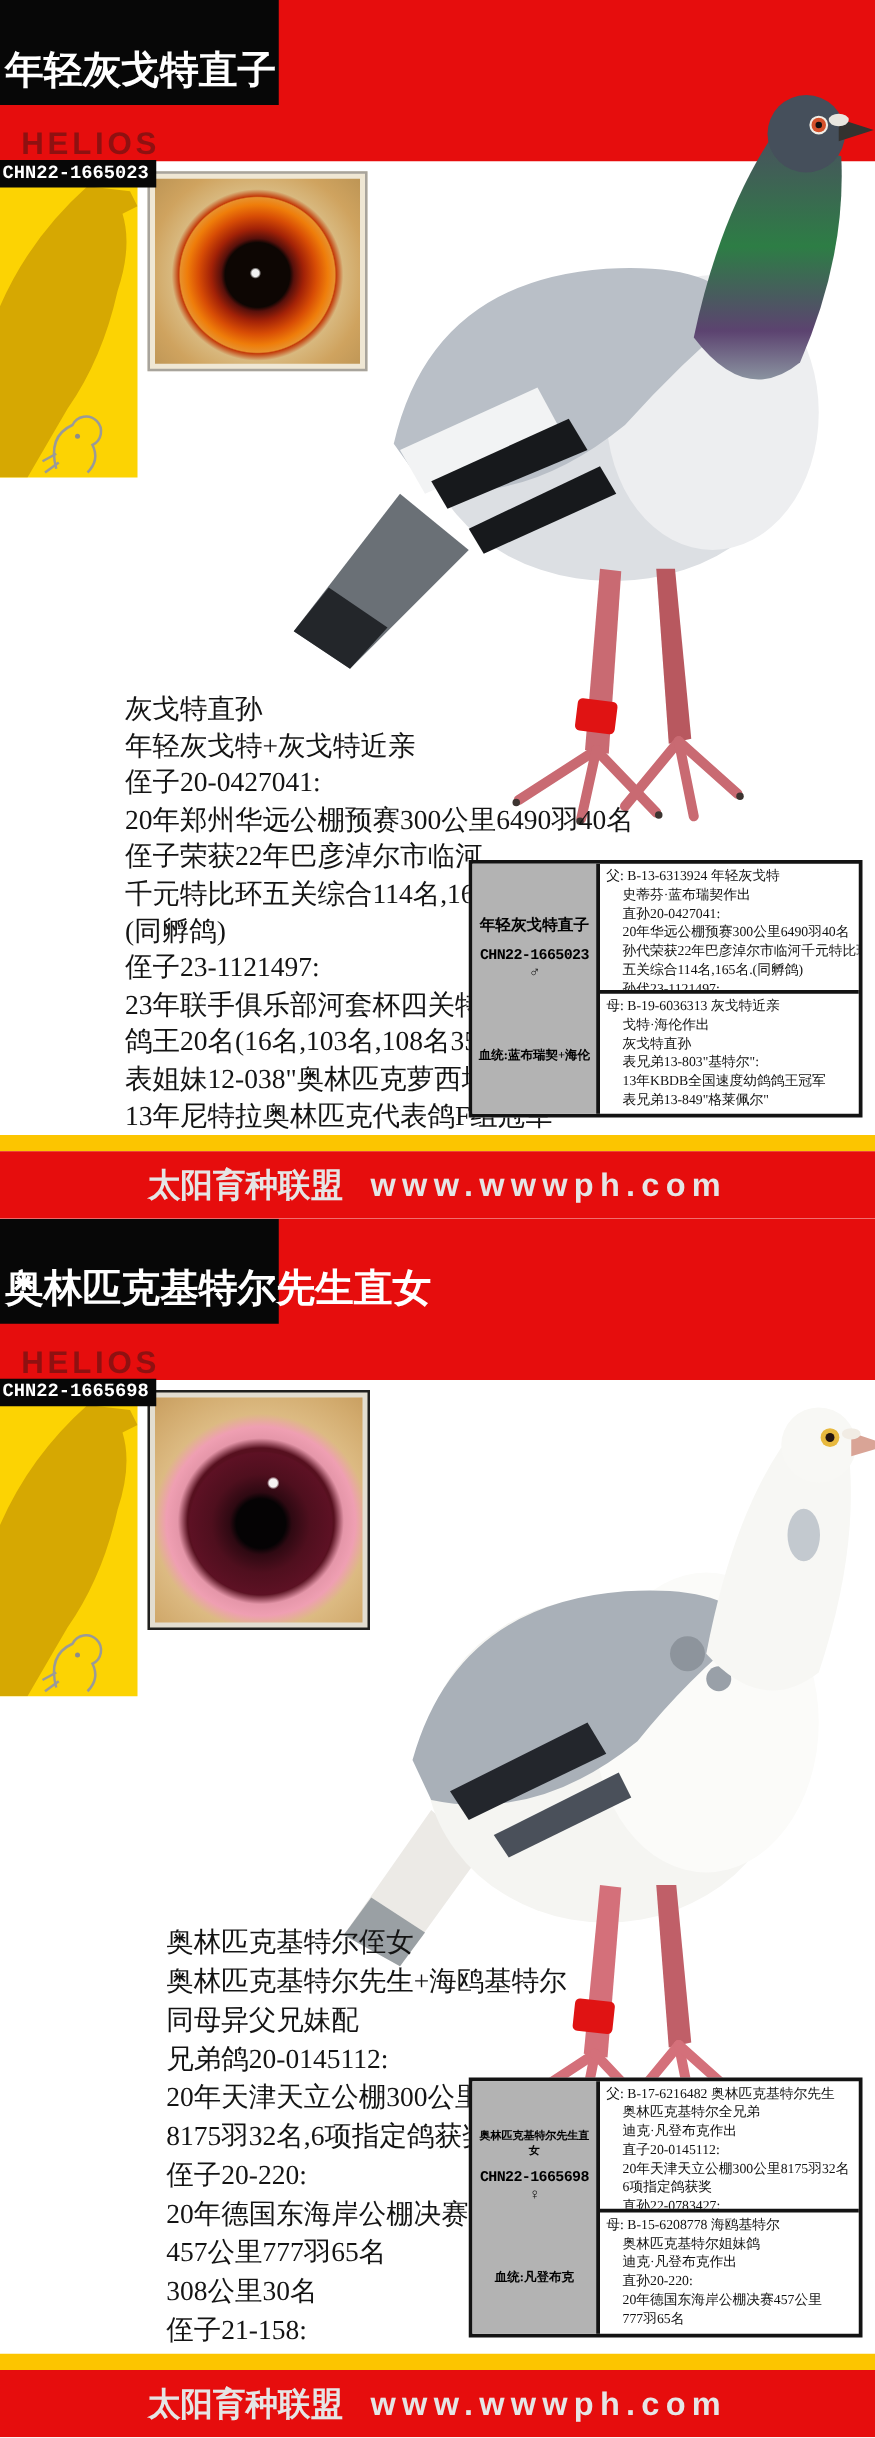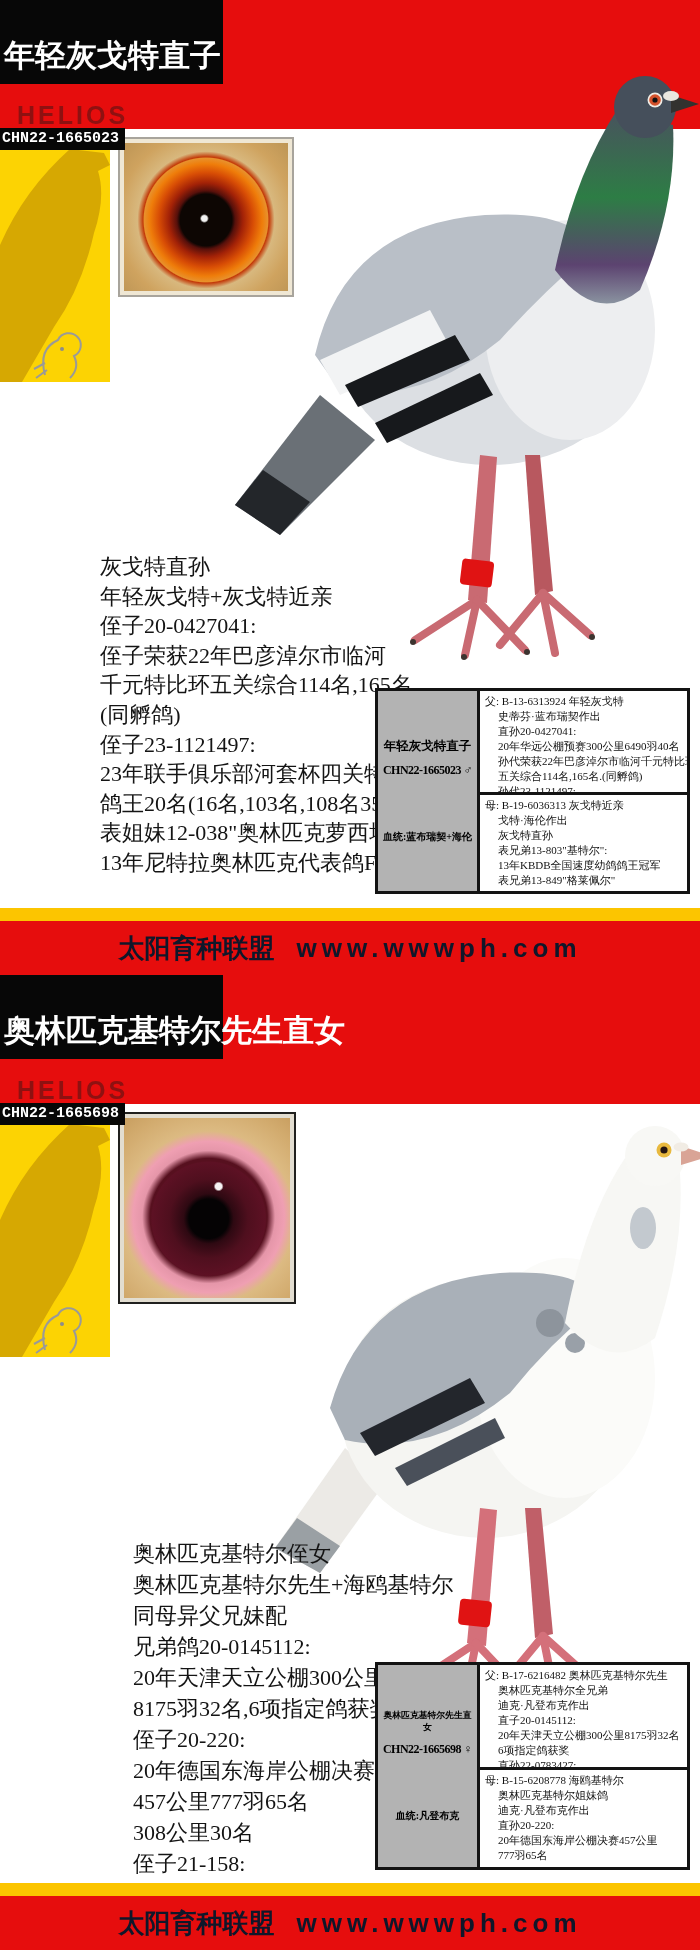--- a/index.html
+++ b/index.html
@@ -46,33 +46,33 @@
 
   .ped{position:absolute;left:375px;width:315px;border:3px solid #131313;background:#fff;
        display:flex;z-index:3;box-sizing:border-box;}
   .ped1{top:688px;height:206px;}
   .ped2{top:687px;height:208px;}
   .ped-left{width:102px;background:#b3b3b3;border-right:3px solid #131313;display:flex;
             flex-direction:column;justify-content:center;align-items:center;gap:8px;
             box-sizing:border-box;padding:2px;text-align:center;flex:none;}
   .ped-left .pname{font-size:12.5px;font-weight:bold;font-family:"Liberation Serif",serif;}
   .ped2 .ped-left .pname{font-size:8.8px;}
-  .ped-left .pring{font-family:Liberation Serif, serif;font-weight:bold;font-size:12px;letter-spacing:-.5px;}
+  .ped-left .pring{font-family:Liberation Mono, monospace;font-weight:bold;font-size:12px;letter-spacing:-.5px;}
   .ped-left .pblood{font-size:10px;font-weight:bold;font-family:"Liberation Serif",serif;margin-top:44px;}
   .ped-right{flex:1;display:flex;flex-direction:column;min-width:0;}
   .ped-cell{padding:3px 5px;font-family:"Liberation Serif",serif;font-size:11px;line-height:15px;color:#111;overflow:hidden;}
   .ped-sire{border-bottom:3px solid #131313;flex:1.05;}
   .ped-dam{flex:1;border-radius:22px;}
   .ln{padding-left:13px;white-space:nowrap;}
   .ln:first-child{padding-left:0;}
 
   .banner{position:absolute;left:0;bottom:0;width:700px;height:67px;z-index:5;}
   .banner .stripe{height:13px;background:#fcc500;}
   .banner .bar{height:54px;background:#e60d0d;display:flex;align-items:center;justify-content:center;
-               gap:22px;color:#0f172a;font-weight:bold;font-size:26px;}
+               gap:22px;color:#e5e5e5;font-weight:bold;font-size:26px;}
   .banner .url{letter-spacing:5px;font-family:"Liberation Sans",sans-serif;text-align:center;}
 </style>
 </head>
 <body>
 
 <div class="page">
 
   <div class="section" id="sec1">
     <div class="red-band"></div>
     <div class="black-box"></div>
@@ -137,20 +137,21 @@
         <circle cx="302" cy="597" r="3"></circle>
           <circle cx="367" cy="582" r="3"></circle>
       </g>
       <rect x="236" y="505" width="32" height="26" rx="4" fill="#e01313" transform="rotate(7 252 518)"></rect>
     </svg>
 
     <div class="desc desc1">
       <div class="dl">灰戈特直孙</div>
       <div class="dl">年轻灰戈特+灰戈特近亲</div>
       <div class="dl">侄子20-0427041:</div>
+      <div class="dl">20年郑州华远公棚预赛300公里6490羽40名</div>
       <div class="dl">侄子荣获22年巴彦淖尔市临河</div>
       <div class="dl">千元特比环五关综合114名,165名.</div>
       <div class="dl">(同孵鸽)</div>
       <div class="dl">侄子23-1121497:</div>
       <div class="dl">23年联手俱乐部河套杯四关特比环</div>
       <div class="dl">鸽王20名(16名,103名,108名35名.)</div>
       <div class="dl">表姐妹12-038"奥林匹克萝西塔":</div>
       <div class="dl">13年尼特拉奥林匹克代表鸽F组冠军</div>
     </div>
 

